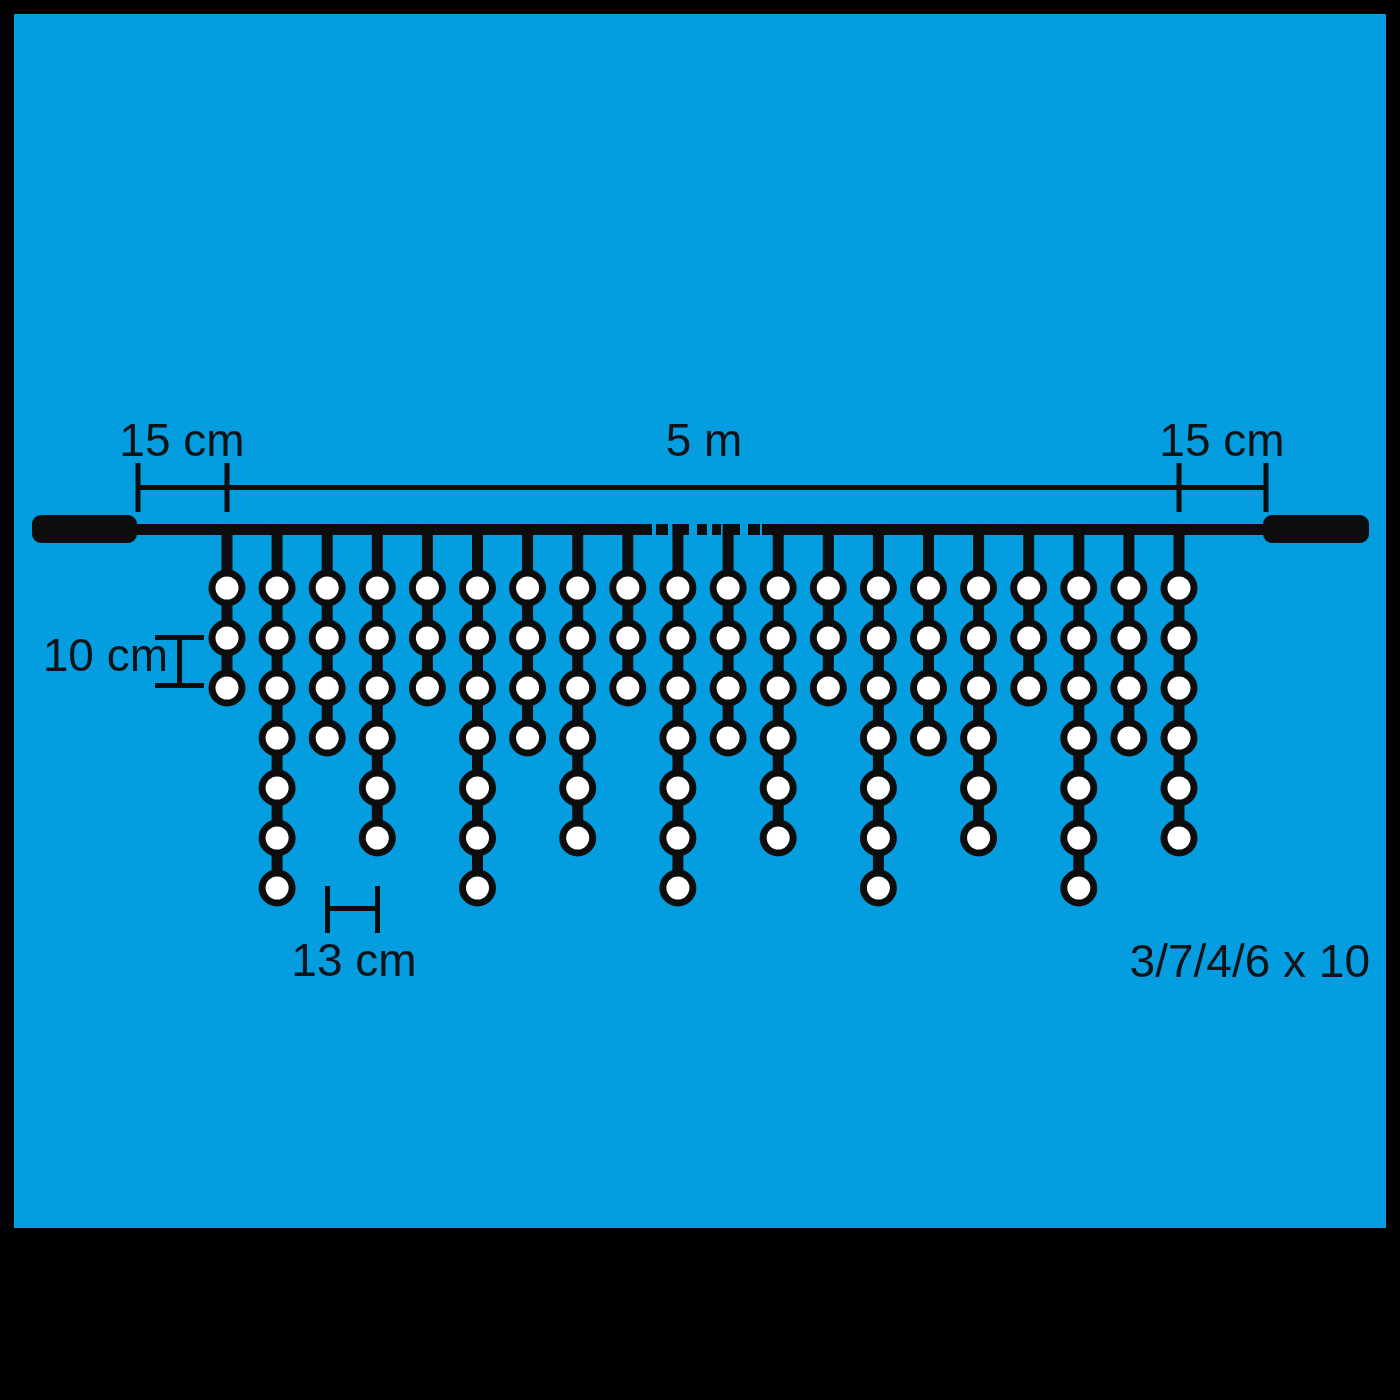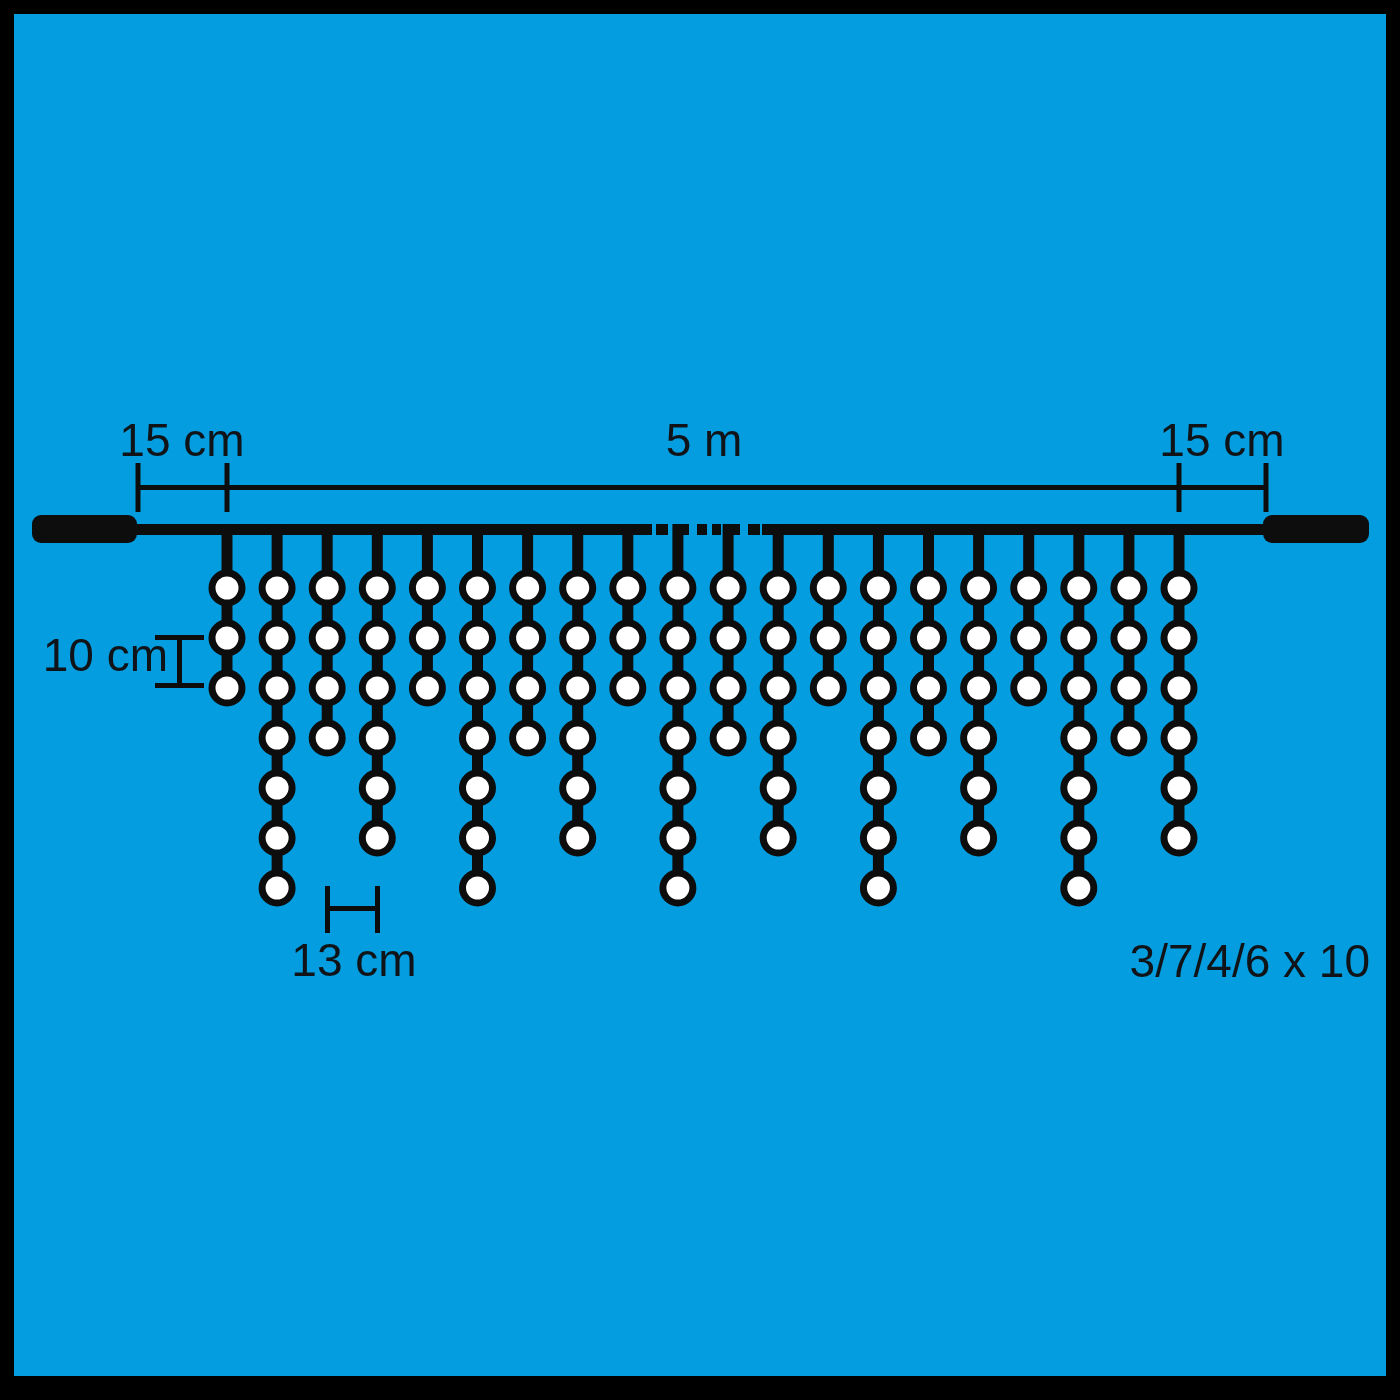--- a/index.html
+++ b/index.html
@@ -3,21 +3,21 @@
 <meta charset="utf-8">
 <style>
   html, body {
     margin: 0;
     padding: 0;
     background: #000;
   }
   .stage {
     position: relative;
     width: 1400px;
-    height: 1376px;
+    height: 1228px;
   }
   svg { display: block; }
   #bg { fill: var(--bg, #049EE0); }
   .ink { fill: var(--line, #000); }
   .lbl {
     font-family: "Liberation Sans", "DejaVu Sans", sans-serif;
     font-size: 46px;
     fill: var(--text, #101418);
   }
   .bulb {

